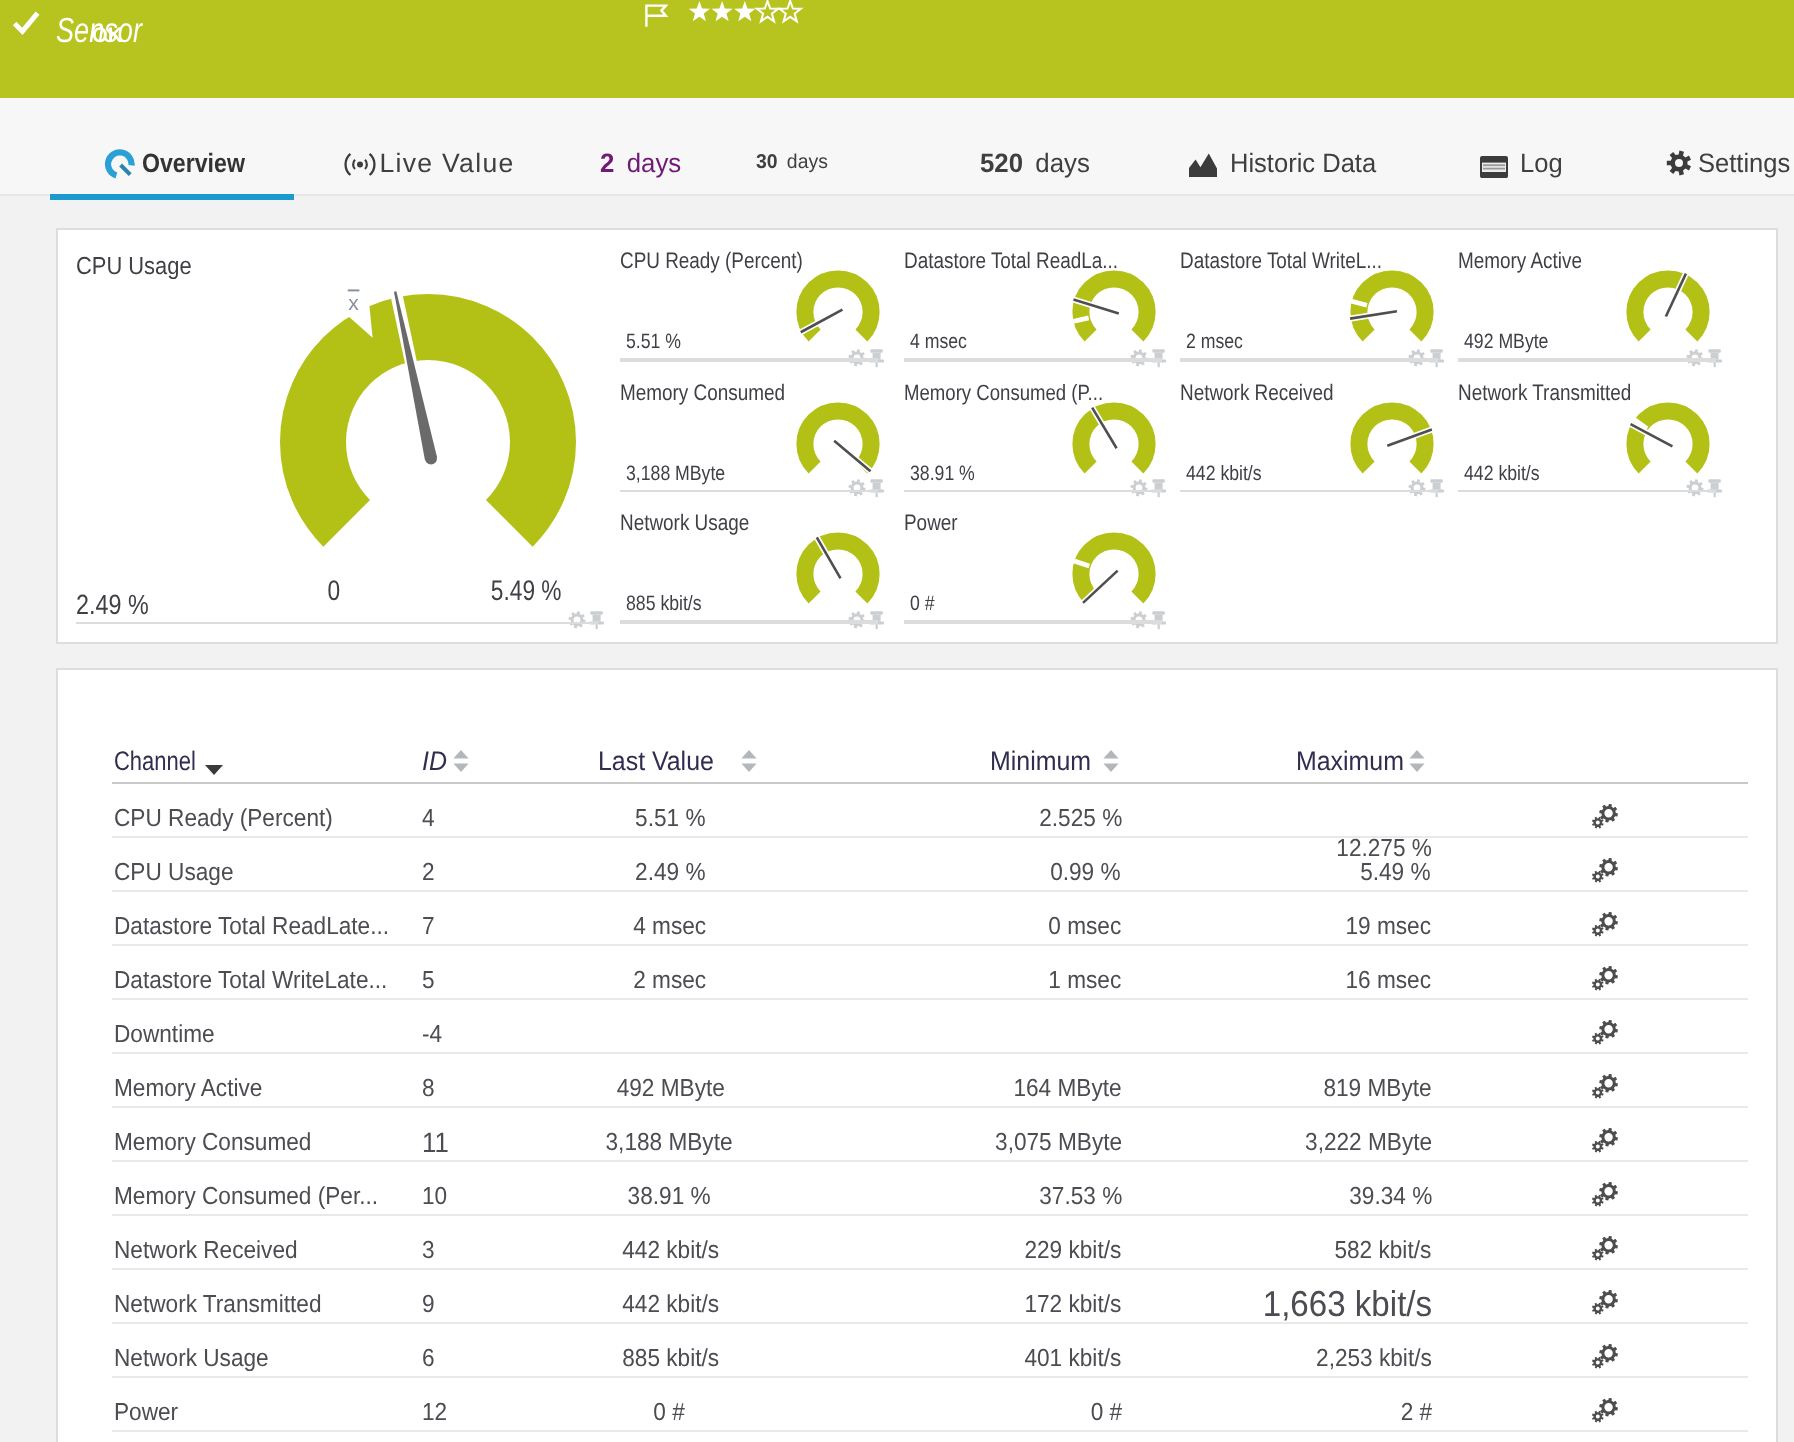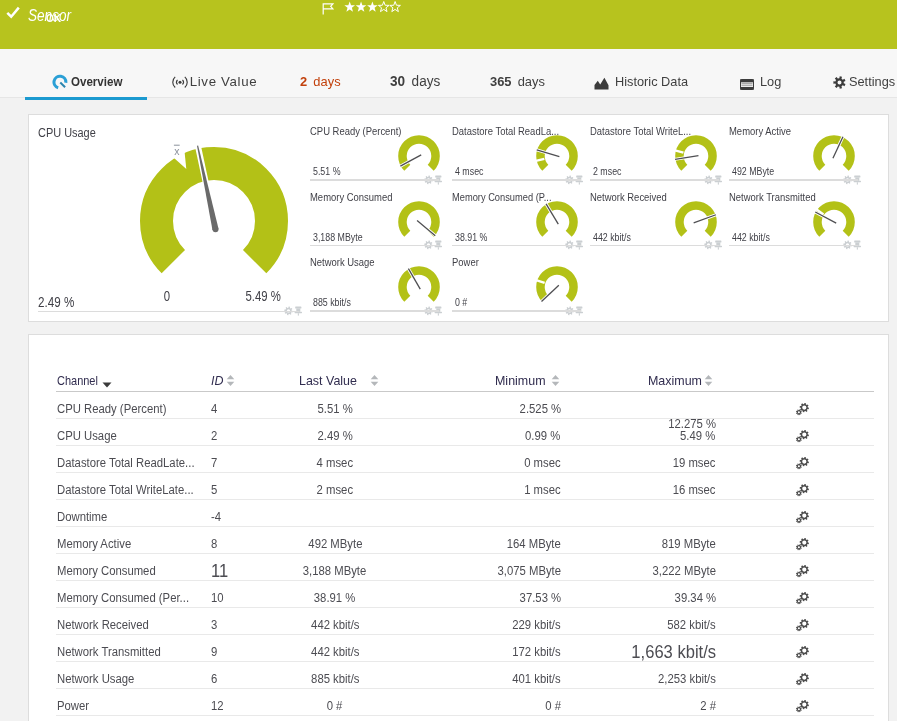--- a/index.html
+++ b/index.html
@@ -41,23 +41,23 @@
       </svg></div>
 <div class="t" style="left:71.4px;top:75.1px;font-size:13.3px;color:#333;line-height:13.3px;font-weight:bold;"><span style="display:inline-block;transform:scaleX(0.87);transform-origin:0 0">Overview</span></div>
 <div class="abs" style="left:171.5px;top:74.5px"><svg width="16" height="15" viewBox="0 0 16 15">
         <circle cx="8" cy="7.2" r="1.5" fill="#3c3c3c"></circle>
         <path d="M 5.5,4.9 A 3.3 3.3 0 0 0 5.5,9.5" fill="none" stroke="#3c3c3c" stroke-width="1.1"></path>
         <path d="M 10.5,4.9 A 3.3 3.3 0 0 1 10.5,9.5" fill="none" stroke="#3c3c3c" stroke-width="1.1"></path>
         <path d="M 3.2,1.9 A 7 7 0 0 0 3.2,12.5" fill="none" stroke="#3c3c3c" stroke-width="1.15"></path>
         <path d="M 12.8,1.9 A 7 7 0 0 1 12.8,12.5" fill="none" stroke="#3c3c3c" stroke-width="1.15"></path>
       </svg></div>
 <div class="t" style="left:189.7px;top:75.1px;font-size:13.3px;color:#3f3f3f;line-height:13.3px;letter-spacing:0.65px;"><span style="display:inline-block;transform:scaleX(1.0);transform-origin:0 0">Live Value</span></div>
-<div class="t" style="left:300px;top:75.1px;font-size:13.3px;color:#c2410c;line-height:13.3px;"><span style="display:inline-block;transform:scaleX(0.97);transform-origin:0 0"><b>2</b>  days</span></div>
-<div class="t" style="left:390px;top:75.1px;font-size:14px;color:#3f3f3f;line-height:13.3px;"><span style="display:inline-block;transform:scaleX(0.97);transform-origin:0 0"><b>30</b>  days</span></div>
-<div class="t" style="left:490px;top:75.1px;font-size:13.3px;color:#3f3f3f;line-height:13.3px;"><span style="display:inline-block;transform:scaleX(0.97);transform-origin:0 0"><b>365</b>  days</span></div>
+<div class="t" style="left:300px;top:75.1px;font-size:13.3px;color:#701a75;line-height:13.3px;"><span style="display:inline-block;transform:scaleX(0.97);transform-origin:0 0"><b>2</b>  days</span></div>
+<div class="t" style="left:378px;top:75.1px;font-size:10px;color:#3f3f3f;line-height:13.3px;"><span style="display:inline-block;transform:scaleX(0.97);transform-origin:0 0"><b>30</b>  days</span></div>
+<div class="t" style="left:490px;top:75.1px;font-size:13.3px;color:#3f3f3f;line-height:13.3px;"><span style="display:inline-block;transform:scaleX(0.97);transform-origin:0 0"><b>520</b>  days</span></div>
 <div class="abs" style="left:593.5px;top:75.5px"><svg width="15" height="13" viewBox="0 0 15 13">
         <polygon points="0.5,12.5 0.5,8 3.8,3.8 6.2,7.6 10.4,0.8 14.5,8.3 14.5,12.5" fill="#3c3c3c"></polygon>
       </svg></div>
 <div class="t" style="left:615px;top:75.1px;font-size:13.3px;color:#3f3f3f;line-height:13.3px;"><span style="display:inline-block;transform:scaleX(0.96);transform-origin:0 0">Historic Data</span></div>
 <div class="abs" style="left:740px;top:76px"><svg width="14" height="11" viewBox="0 0 14 11">
         <rect x="0.5" y="0.5" width="13" height="10" rx="0.8" fill="#ececec" stroke="#3c3c3c" stroke-width="1"></rect>
         <rect x="0.3" y="0.3" width="13.4" height="3" fill="#3c3c3c"></rect>
         <rect x="0.3" y="8" width="13.4" height="2.7" fill="#3c3c3c"></rect>
         <line x1="1.5" y1="4.6" x2="12.5" y2="4.6" stroke="#9a9a9a" stroke-width="0.9"></line>
         <line x1="1.5" y1="6.3" x2="12.5" y2="6.3" stroke="#9a9a9a" stroke-width="0.9"></line>
@@ -342,21 +342,21 @@
 <div class="t" style="left:210.5px;top:537.7px;font-size:12.3px;color:#4c4c52;line-height:12.3px;"><span style="display:inline-block;transform:scaleX(0.92);transform-origin:0 0">8</span></div>
 <div class="t" style="left:185px;top:537.7px;width:300px;text-align:center;font-size:12.3px;color:#4c4c52;line-height:12.3px;"><span style="display:inline-block;transform:scaleX(0.92);transform-origin:50% 0 0">492 MByte</span></div>
 <div class="t" style="right:336.29999999999995px;top:537.7px;font-size:12.3px;color:#4c4c52;line-height:12.3px;"><span style="display:inline-block;transform:scaleX(0.92);transform-origin:100% 0">164 MByte</span></div>
 <div class="t" style="right:181.29999999999995px;top:537.7px;font-size:12.3px;color:#4c4c52;line-height:12.3px;"><span style="display:inline-block;transform:scaleX(0.92);transform-origin:100% 0">819 MByte</span></div>
 <div class="abs" style="left:796px;top:536.7px"><svg width="14" height="13" viewBox="0 0 14 13">
         <path d="M 8.46,-0.10 L 9.95,0.20 L 9.79,1.32 L 10.76,1.97 L 11.74,1.39 L 12.58,2.65 L 11.67,3.34 L 11.90,4.47 L 13.00,4.76 L 12.70,6.25 L 11.58,6.09 L 10.93,7.06 L 11.51,8.04 L 10.25,8.88 L 9.56,7.97 L 8.43,8.20 L 8.14,9.30 L 6.65,9.00 L 6.81,7.88 L 5.84,7.23 L 4.86,7.81 L 4.02,6.55 L 4.93,5.86 L 4.70,4.73 L 3.60,4.44 L 3.90,2.95 L 5.02,3.11 L 5.67,2.14 L 5.09,1.16 L 6.35,0.32 L 7.04,1.23 L 8.17,1.00 Z M 10.40,4.60 A 2.1 2.1 0 1 0 6.20,4.60 A 2.1 2.1 0 1 0 10.40,4.60 Z" fill="#4d4d4d" fill-rule="evenodd"></path>
         <path d="M 3.52,6.37 L 4.42,6.72 L 4.15,7.49 L 4.66,7.98 L 5.42,7.67 L 5.80,8.55 L 5.06,8.90 L 5.08,9.61 L 5.83,9.92 L 5.48,10.82 L 4.71,10.55 L 4.22,11.06 L 4.53,11.82 L 3.65,12.20 L 3.30,11.46 L 2.59,11.48 L 2.28,12.23 L 1.38,11.88 L 1.65,11.11 L 1.14,10.62 L 0.38,10.93 L -0.00,10.05 L 0.74,9.70 L 0.72,8.99 L -0.03,8.68 L 0.32,7.78 L 1.09,8.05 L 1.58,7.54 L 1.27,6.78 L 2.15,6.40 L 2.50,7.14 L 3.21,7.12 Z M 3.90,9.30 A 1.0 1.0 0 1 0 1.90,9.30 A 1.0 1.0 0 1 0 3.90,9.30 Z" fill="#4d4d4d" fill-rule="evenodd"></path>
       </svg></div>
 <div class="abs" style="left:55.5px;top:553.4px;width:818px;height:1px;background:#e9e9e9"></div>
 <div class="t" style="left:56.5px;top:564.7px;font-size:12.3px;color:#4c4c52;line-height:12.3px;"><span style="display:inline-block;transform:scaleX(0.92);transform-origin:0 0">Memory Consumed</span></div>
-<div class="t" style="left:210.5px;top:564.7px;font-size:18px;color:#4c4c52;line-height:12.3px;"><span style="display:inline-block;transform:scaleX(0.92);transform-origin:0 0">11</span></div>
+<div class="t" style="left:210.5px;top:564.7px;font-size:14px;color:#4c4c52;line-height:12.3px;"><span style="display:inline-block;transform:scaleX(0.92);transform-origin:0 0">11</span></div>
 <div class="t" style="left:185px;top:564.7px;width:300px;text-align:center;font-size:12.3px;color:#4c4c52;line-height:12.3px;"><span style="display:inline-block;transform:scaleX(0.92);transform-origin:50% 0 0">3,188 MByte</span></div>
 <div class="t" style="right:336.29999999999995px;top:564.7px;font-size:12.3px;color:#4c4c52;line-height:12.3px;"><span style="display:inline-block;transform:scaleX(0.92);transform-origin:100% 0">3,075 MByte</span></div>
 <div class="t" style="right:181.29999999999995px;top:564.7px;font-size:12.3px;color:#4c4c52;line-height:12.3px;"><span style="display:inline-block;transform:scaleX(0.92);transform-origin:100% 0">3,222 MByte</span></div>
 <div class="abs" style="left:796px;top:563.7px"><svg width="14" height="13" viewBox="0 0 14 13">
         <path d="M 8.46,-0.10 L 9.95,0.20 L 9.79,1.32 L 10.76,1.97 L 11.74,1.39 L 12.58,2.65 L 11.67,3.34 L 11.90,4.47 L 13.00,4.76 L 12.70,6.25 L 11.58,6.09 L 10.93,7.06 L 11.51,8.04 L 10.25,8.88 L 9.56,7.97 L 8.43,8.20 L 8.14,9.30 L 6.65,9.00 L 6.81,7.88 L 5.84,7.23 L 4.86,7.81 L 4.02,6.55 L 4.93,5.86 L 4.70,4.73 L 3.60,4.44 L 3.90,2.95 L 5.02,3.11 L 5.67,2.14 L 5.09,1.16 L 6.35,0.32 L 7.04,1.23 L 8.17,1.00 Z M 10.40,4.60 A 2.1 2.1 0 1 0 6.20,4.60 A 2.1 2.1 0 1 0 10.40,4.60 Z" fill="#4d4d4d" fill-rule="evenodd"></path>
         <path d="M 3.52,6.37 L 4.42,6.72 L 4.15,7.49 L 4.66,7.98 L 5.42,7.67 L 5.80,8.55 L 5.06,8.90 L 5.08,9.61 L 5.83,9.92 L 5.48,10.82 L 4.71,10.55 L 4.22,11.06 L 4.53,11.82 L 3.65,12.20 L 3.30,11.46 L 2.59,11.48 L 2.28,12.23 L 1.38,11.88 L 1.65,11.11 L 1.14,10.62 L 0.38,10.93 L -0.00,10.05 L 0.74,9.70 L 0.72,8.99 L -0.03,8.68 L 0.32,7.78 L 1.09,8.05 L 1.58,7.54 L 1.27,6.78 L 2.15,6.40 L 2.50,7.14 L 3.21,7.12 Z M 3.90,9.30 A 1.0 1.0 0 1 0 1.90,9.30 A 1.0 1.0 0 1 0 3.90,9.30 Z" fill="#4d4d4d" fill-rule="evenodd"></path>
       </svg></div>
 <div class="abs" style="left:55.5px;top:580.4px;width:818px;height:1px;background:#e9e9e9"></div>
 <div class="t" style="left:56.5px;top:591.7px;font-size:12.3px;color:#4c4c52;line-height:12.3px;"><span style="display:inline-block;transform:scaleX(0.92);transform-origin:0 0">Memory Consumed (Per...</span></div>
 <div class="t" style="left:210.5px;top:591.7px;font-size:12.3px;color:#4c4c52;line-height:12.3px;"><span style="display:inline-block;transform:scaleX(0.92);transform-origin:0 0">10</span></div>

